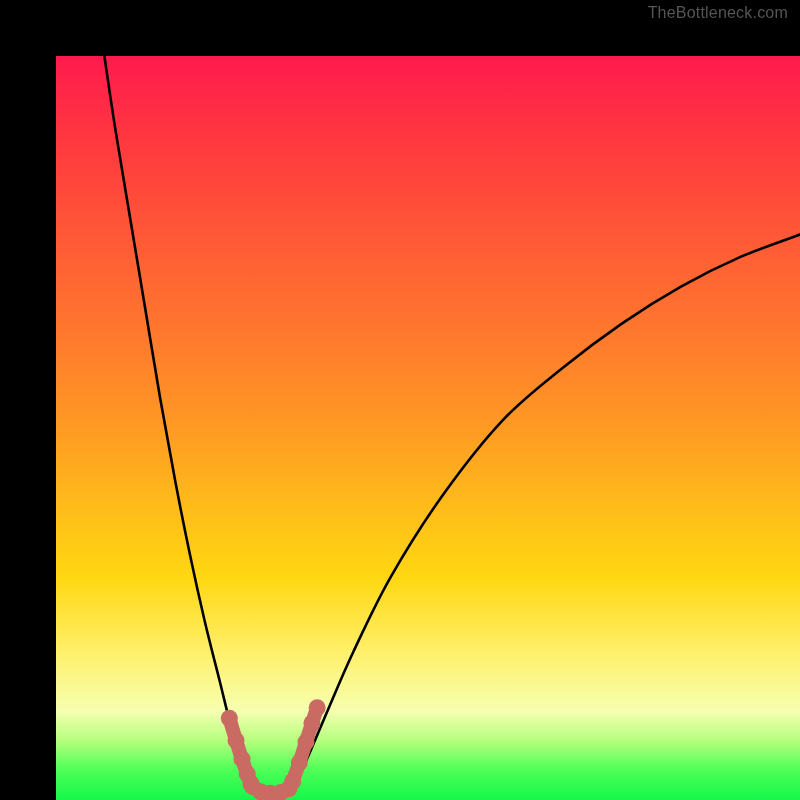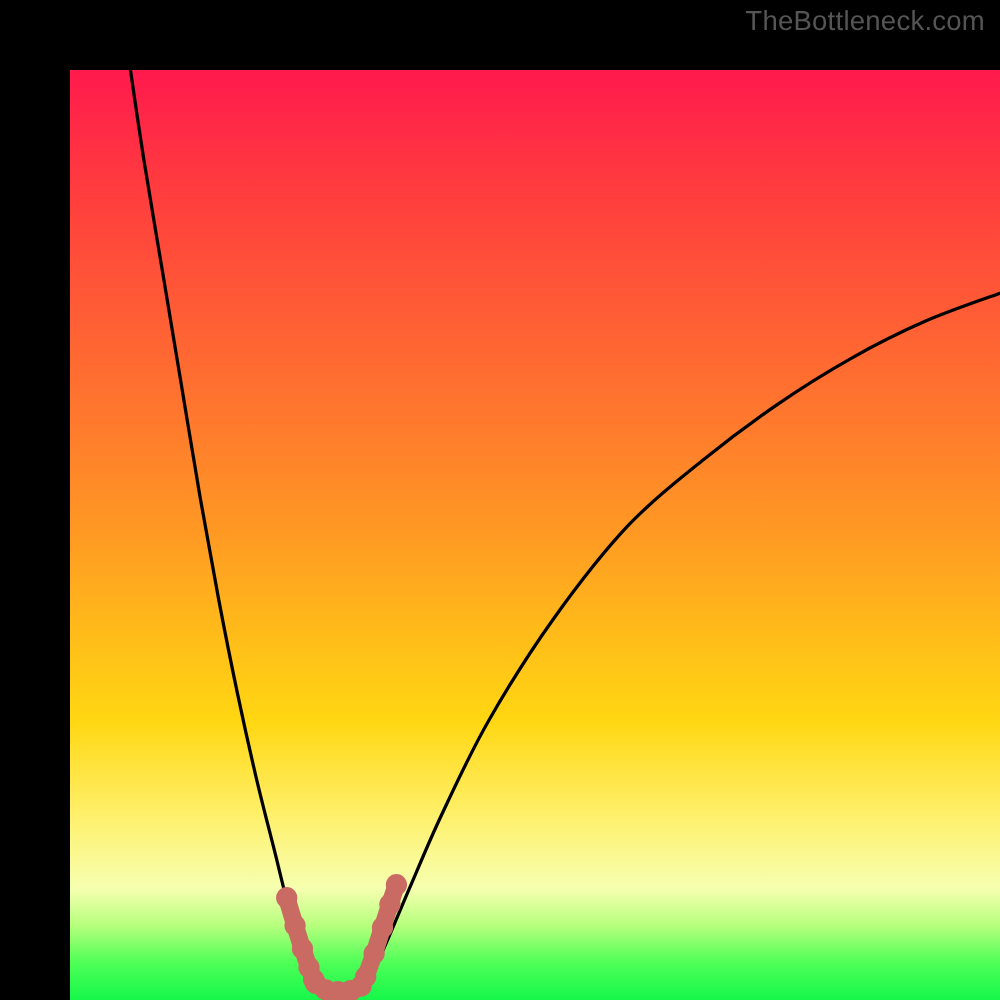--- a/index.html
+++ b/index.html
@@ -36,21 +36,21 @@
       #b6ff7d 92%,
       #4eff57 96%,
       #15f74a 100%
     );
   }
   .watermark {
     position: absolute;
     top: 4px;
     right: 12px;
     color: #555;
-    font-size: 22px;
+    font-size: 16px;
     letter-spacing: 0.2px;
     user-select: none;
   }
   svg.curve {
     position: absolute;
     left: 0; top: 0;
     width: 744px; height: 744px;
     overflow: visible;
   }
 </style>

